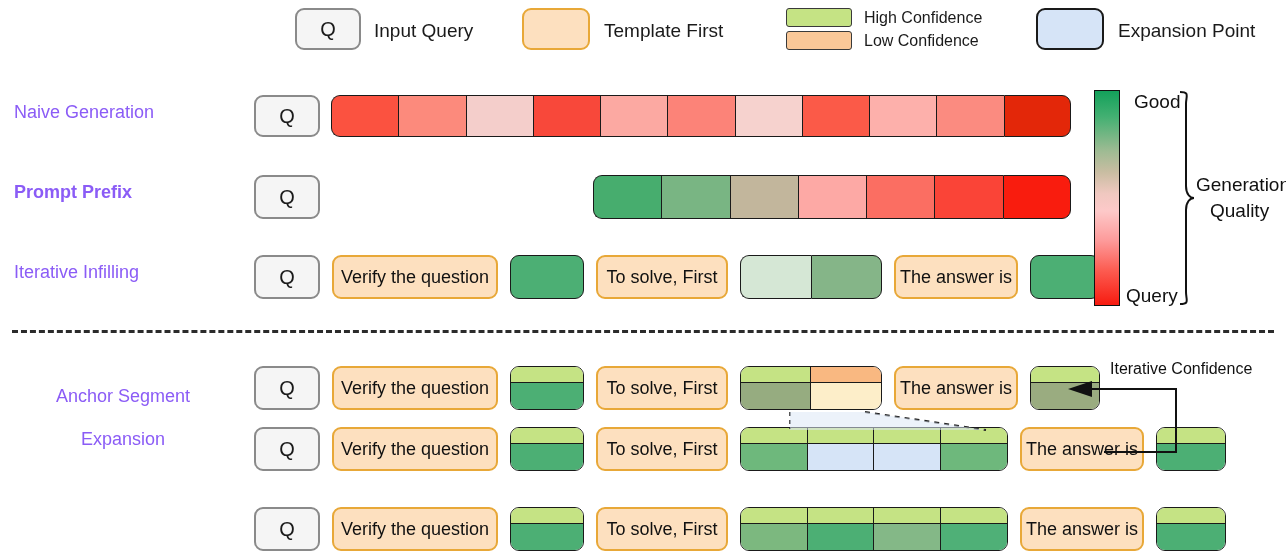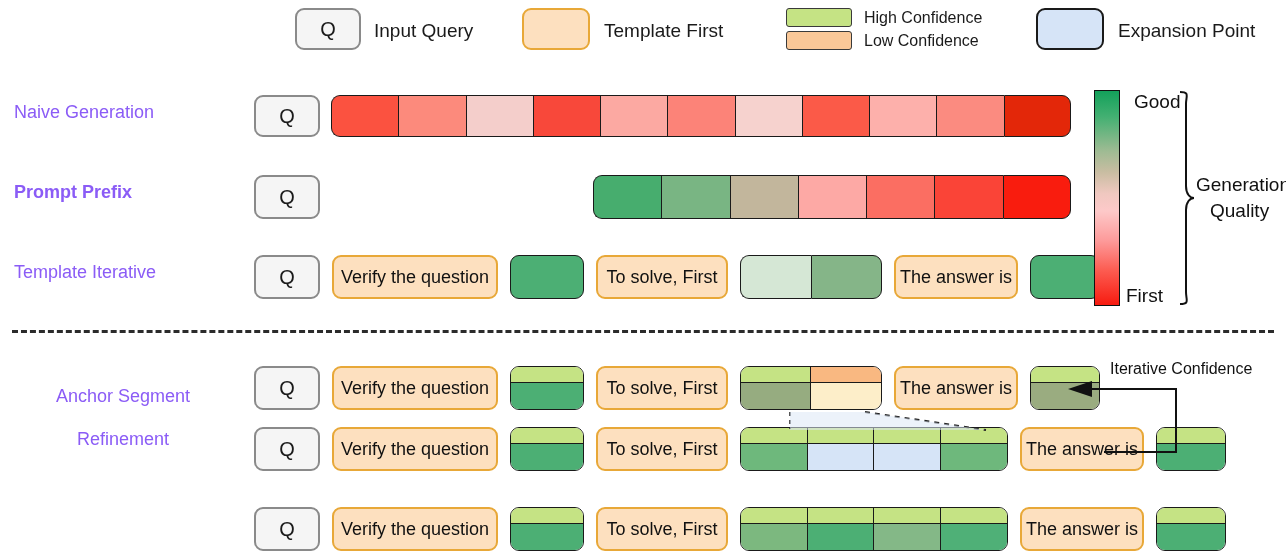--- a/index.html
+++ b/index.html
@@ -116,21 +116,21 @@
   <div class="strip rounded" id="prefix-strip" style="left: 593px; top: 175px; height: 44px; width: 478px;">
       <div class="cell" style="width: 68.2857px; background: rgb(71, 173, 110);"></div>
       <div class="cell" style="width: 68.2857px; background: rgb(121, 181, 131);"></div>
       <div class="cell" style="width: 68.2857px; background: rgb(194, 182, 156);"></div>
       <div class="cell" style="width: 68.2857px; background: rgb(253, 169, 165);"></div>
       <div class="cell" style="width: 68.2857px; background: rgb(251, 110, 98);"></div>
       <div class="cell" style="width: 68.2857px; background: rgb(250, 68, 55);"></div>
       <div class="cell" style="width: 68.2857px; background: rgb(249, 28, 14);"></div>
     </div>
 
-  <div class="abs row-label" style="left:14px;top:262px;">Template Iterative</div>
+  <div class="abs row-label" style="left:14px;top:262px;">Iterative Infilling</div>
   <div class="abs qbox" style="left:254px;top:255px;width:66px;height:44px;">Q</div>
   <div class="abs" id="infill-row" style="left: 332px; top: 255px; height: 44px; width: 780px; position: absolute;">
       <div class="abs anchor" style="left: 0px; top: 0px; width: 166px; height: 44px;">Verify the question</div>
       <div class="strip rounded abs" style="left: 178px; top: 0px; width: 74px; height: 44px;">
         <div class="cell" style="width: 74px; background: rgb(76, 175, 116);"></div>
       </div>
       <div class="abs anchor" style="left: 264px; top: 0px; width: 132px; height: 44px;">To solve, First</div>
       <div class="strip rounded abs" style="left: 408px; top: 0px; width: 142px; height: 44px;">
         <div class="cell" style="width: 71px; background: rgb(213, 231, 213);"></div>
         <div class="cell" style="width: 71px; background: rgb(133, 181, 136);"></div>
@@ -138,21 +138,21 @@
       <div class="abs anchor" style="left: 562px; top: 0px; width: 124px; height: 44px;">The answer is</div>
       <div class="strip rounded abs" style="left: 698px; top: 0px; width: 70px; height: 44px;">
         <div class="cell" style="width: 70px; background: rgb(76, 175, 116);"></div>
       </div>
     </div>
 
   <div class="abs divider" style="left:12px;top:330px;"></div>
 
   <div class="abs row-label center" style="left:8px;top:365px;width:230px;">
     <span>Anchor Segment</span><br>
-    <span>Refinement</span>
+    <span>Expansion</span>
   </div>
 
   <div class="abs qbox" style="left:254px;top:366px;width:66px;height:44px;">Q</div>
   <div class="abs" id="dsa-row-0" style="left: 332px; top: 366px; height: 44px; width: 780px; position: absolute;">
       <div class="abs anchor" style="left: 0px; top: 0px; width: 166px; height: 44px;">Verify the question</div>
       <div class="dual-group" style="left: 178px; top: 0px; width: 74px; height: 44px;">
         <div class="dual-cell" style="width: 74px;">
           <div class="dual-top" style="background: rgb(197, 227, 132);"></div>
           <div class="dual-bot" style="background: rgb(76, 175, 116);"></div>
         </div>
@@ -248,21 +248,21 @@
           <div class="dual-top" style="background: rgb(197, 227, 132);"></div>
           <div class="dual-bot" style="background: rgb(76, 175, 116);"></div>
         </div>
       </div>
     </div>
 
   <div class="abs refine-label" style="left:1110px;top:360px;">Iterative Confidence</div>
 
   <div class="abs colorbar" style="left:1094px;top:90px;width:26px;height:216px;"></div>
   <div class="abs cb-label" style="left:1126px;top:91px;margin-left:8px;">Good</div>
-  <div class="abs cb-label" style="left:1126px;top:285px;">First</div>
+  <div class="abs cb-label" style="left:1126px;top:285px;">Query</div>
   <div class="abs bracket-label" style="left:1196px;top:172px;width:94px;">
     <span>Generation</span><br>
     <span style="margin-left:14px;display:inline-block;">Quality</span>
   </div>
 
   <svg class="overlay">
 
     <path d="M1180 92 C1190 92, 1186 96, 1186 104 L1186 186 C1186 194, 1190 198, 1194 198
              C1190 198, 1186 202, 1186 210 L1186 292 C1186 300, 1190 304, 1180 304" fill="none" stroke="#111" stroke-width="2"></path>
 

